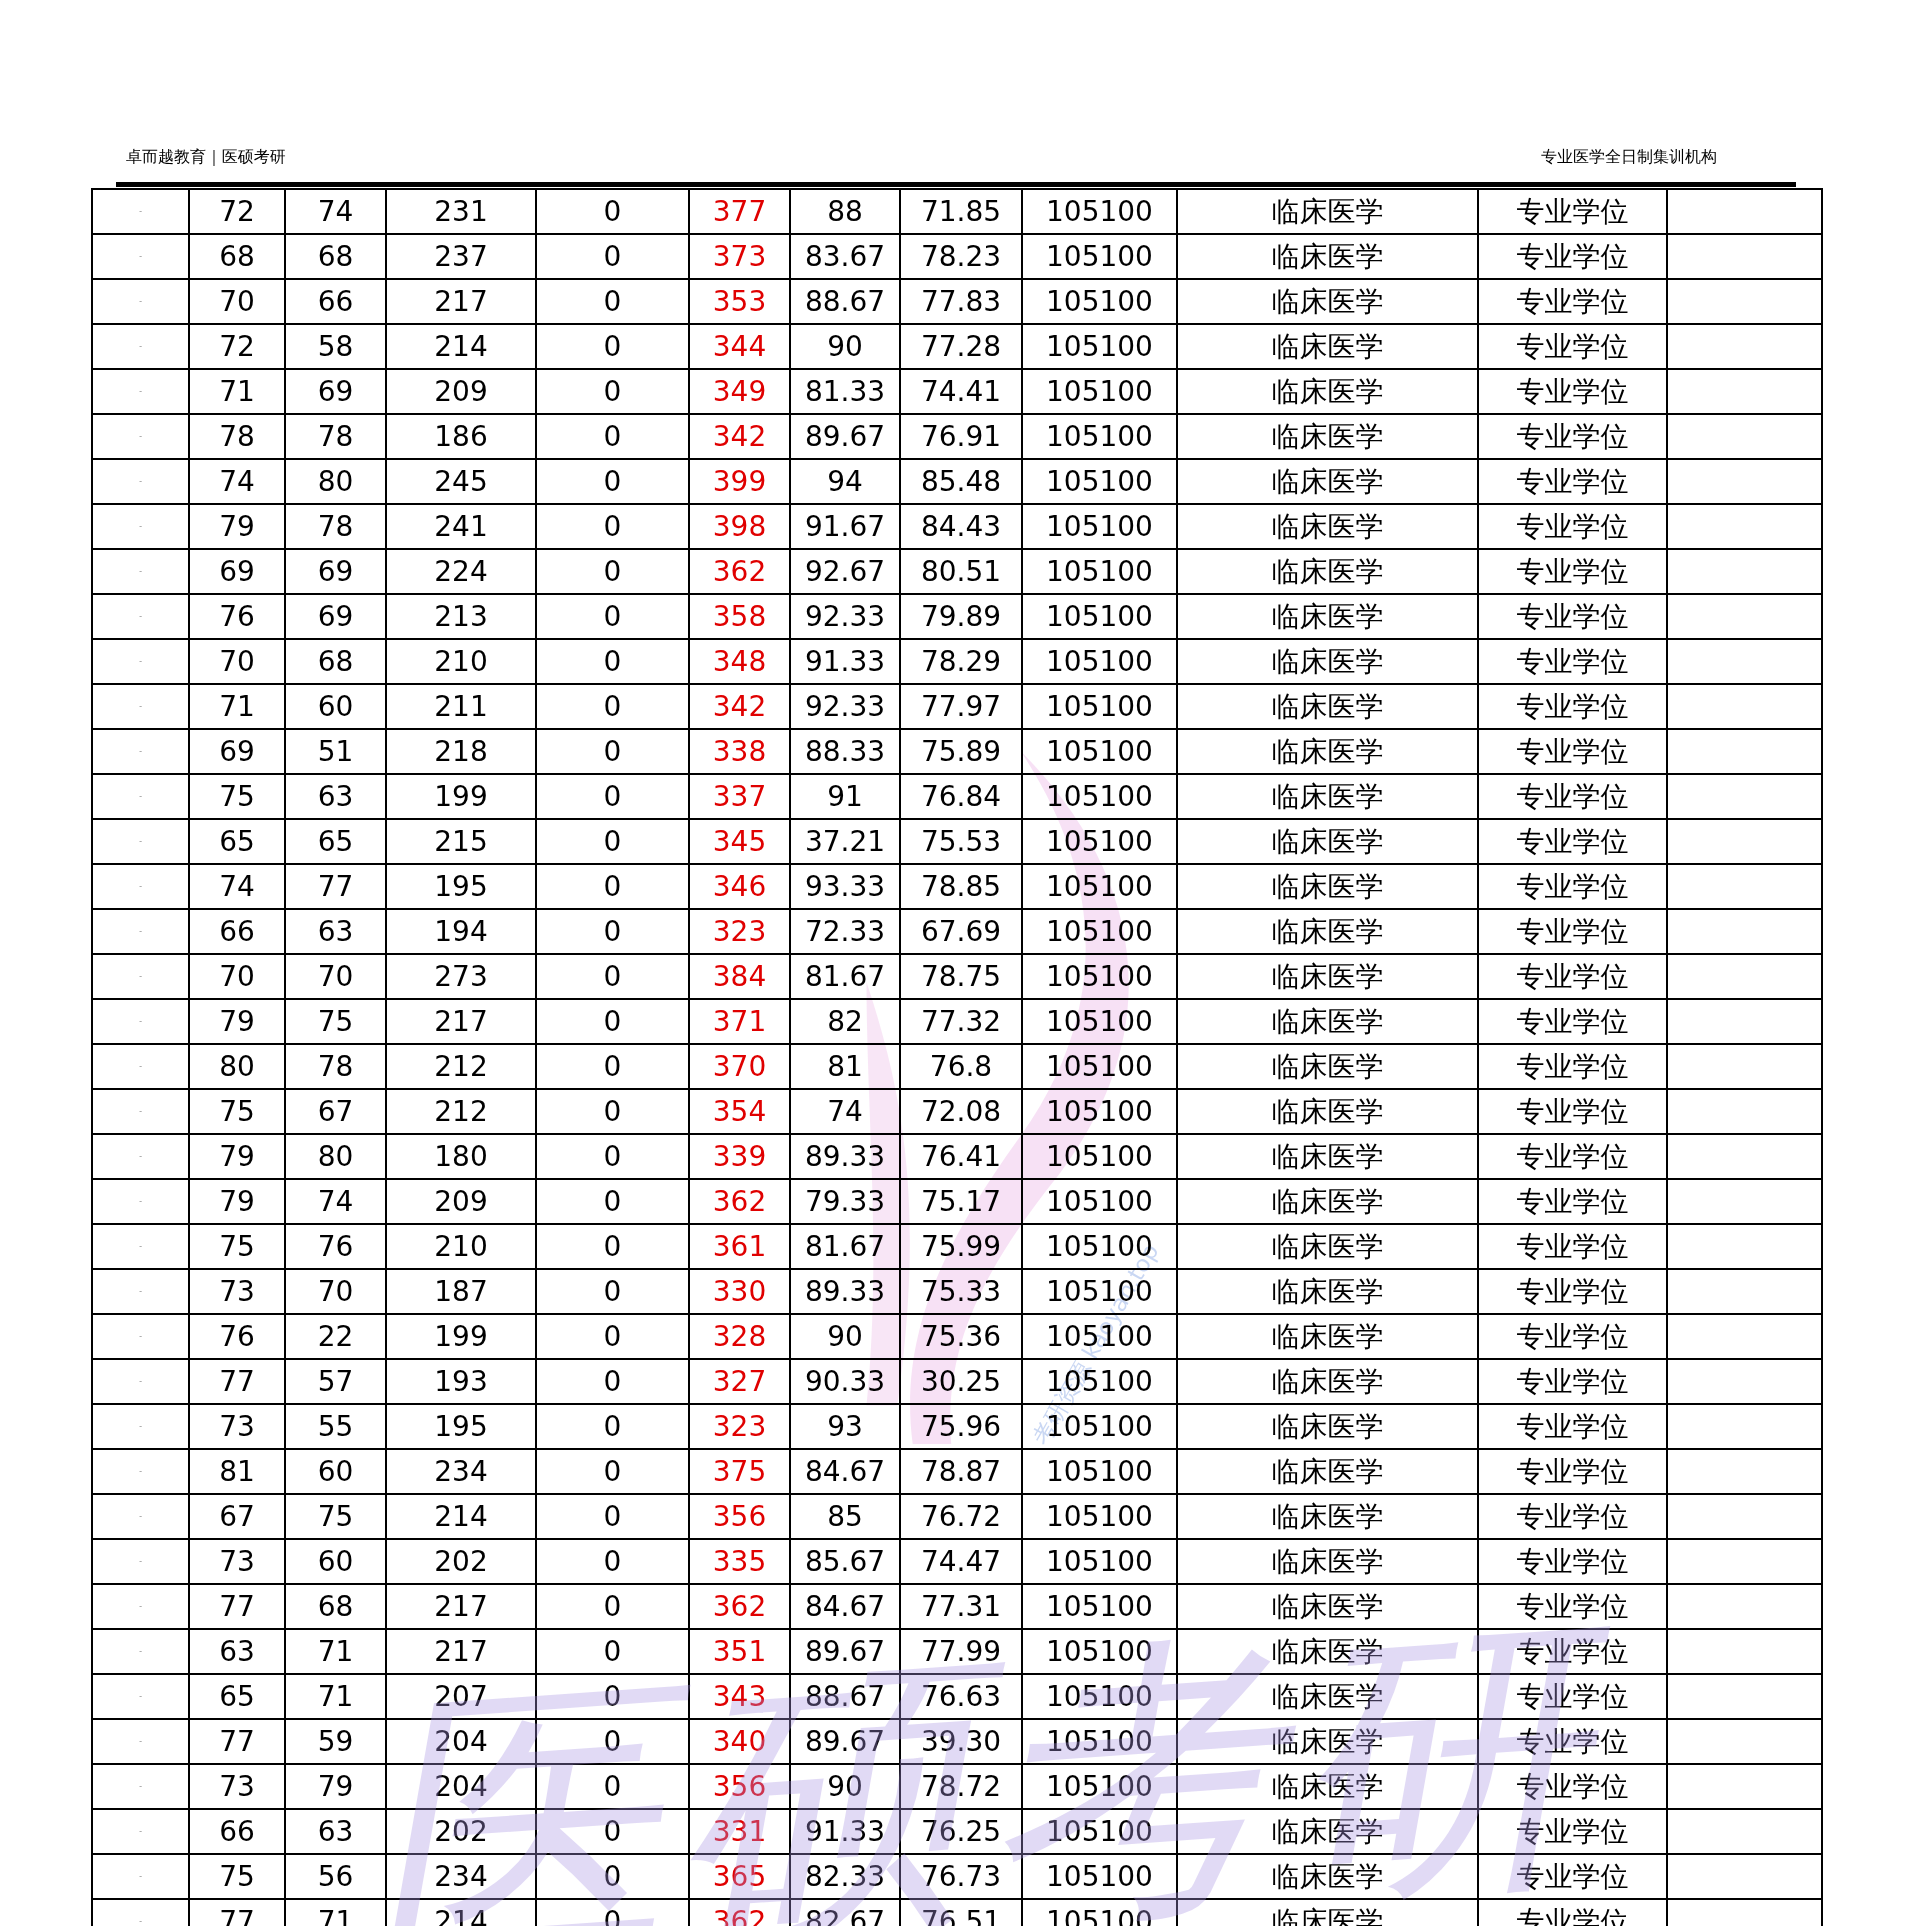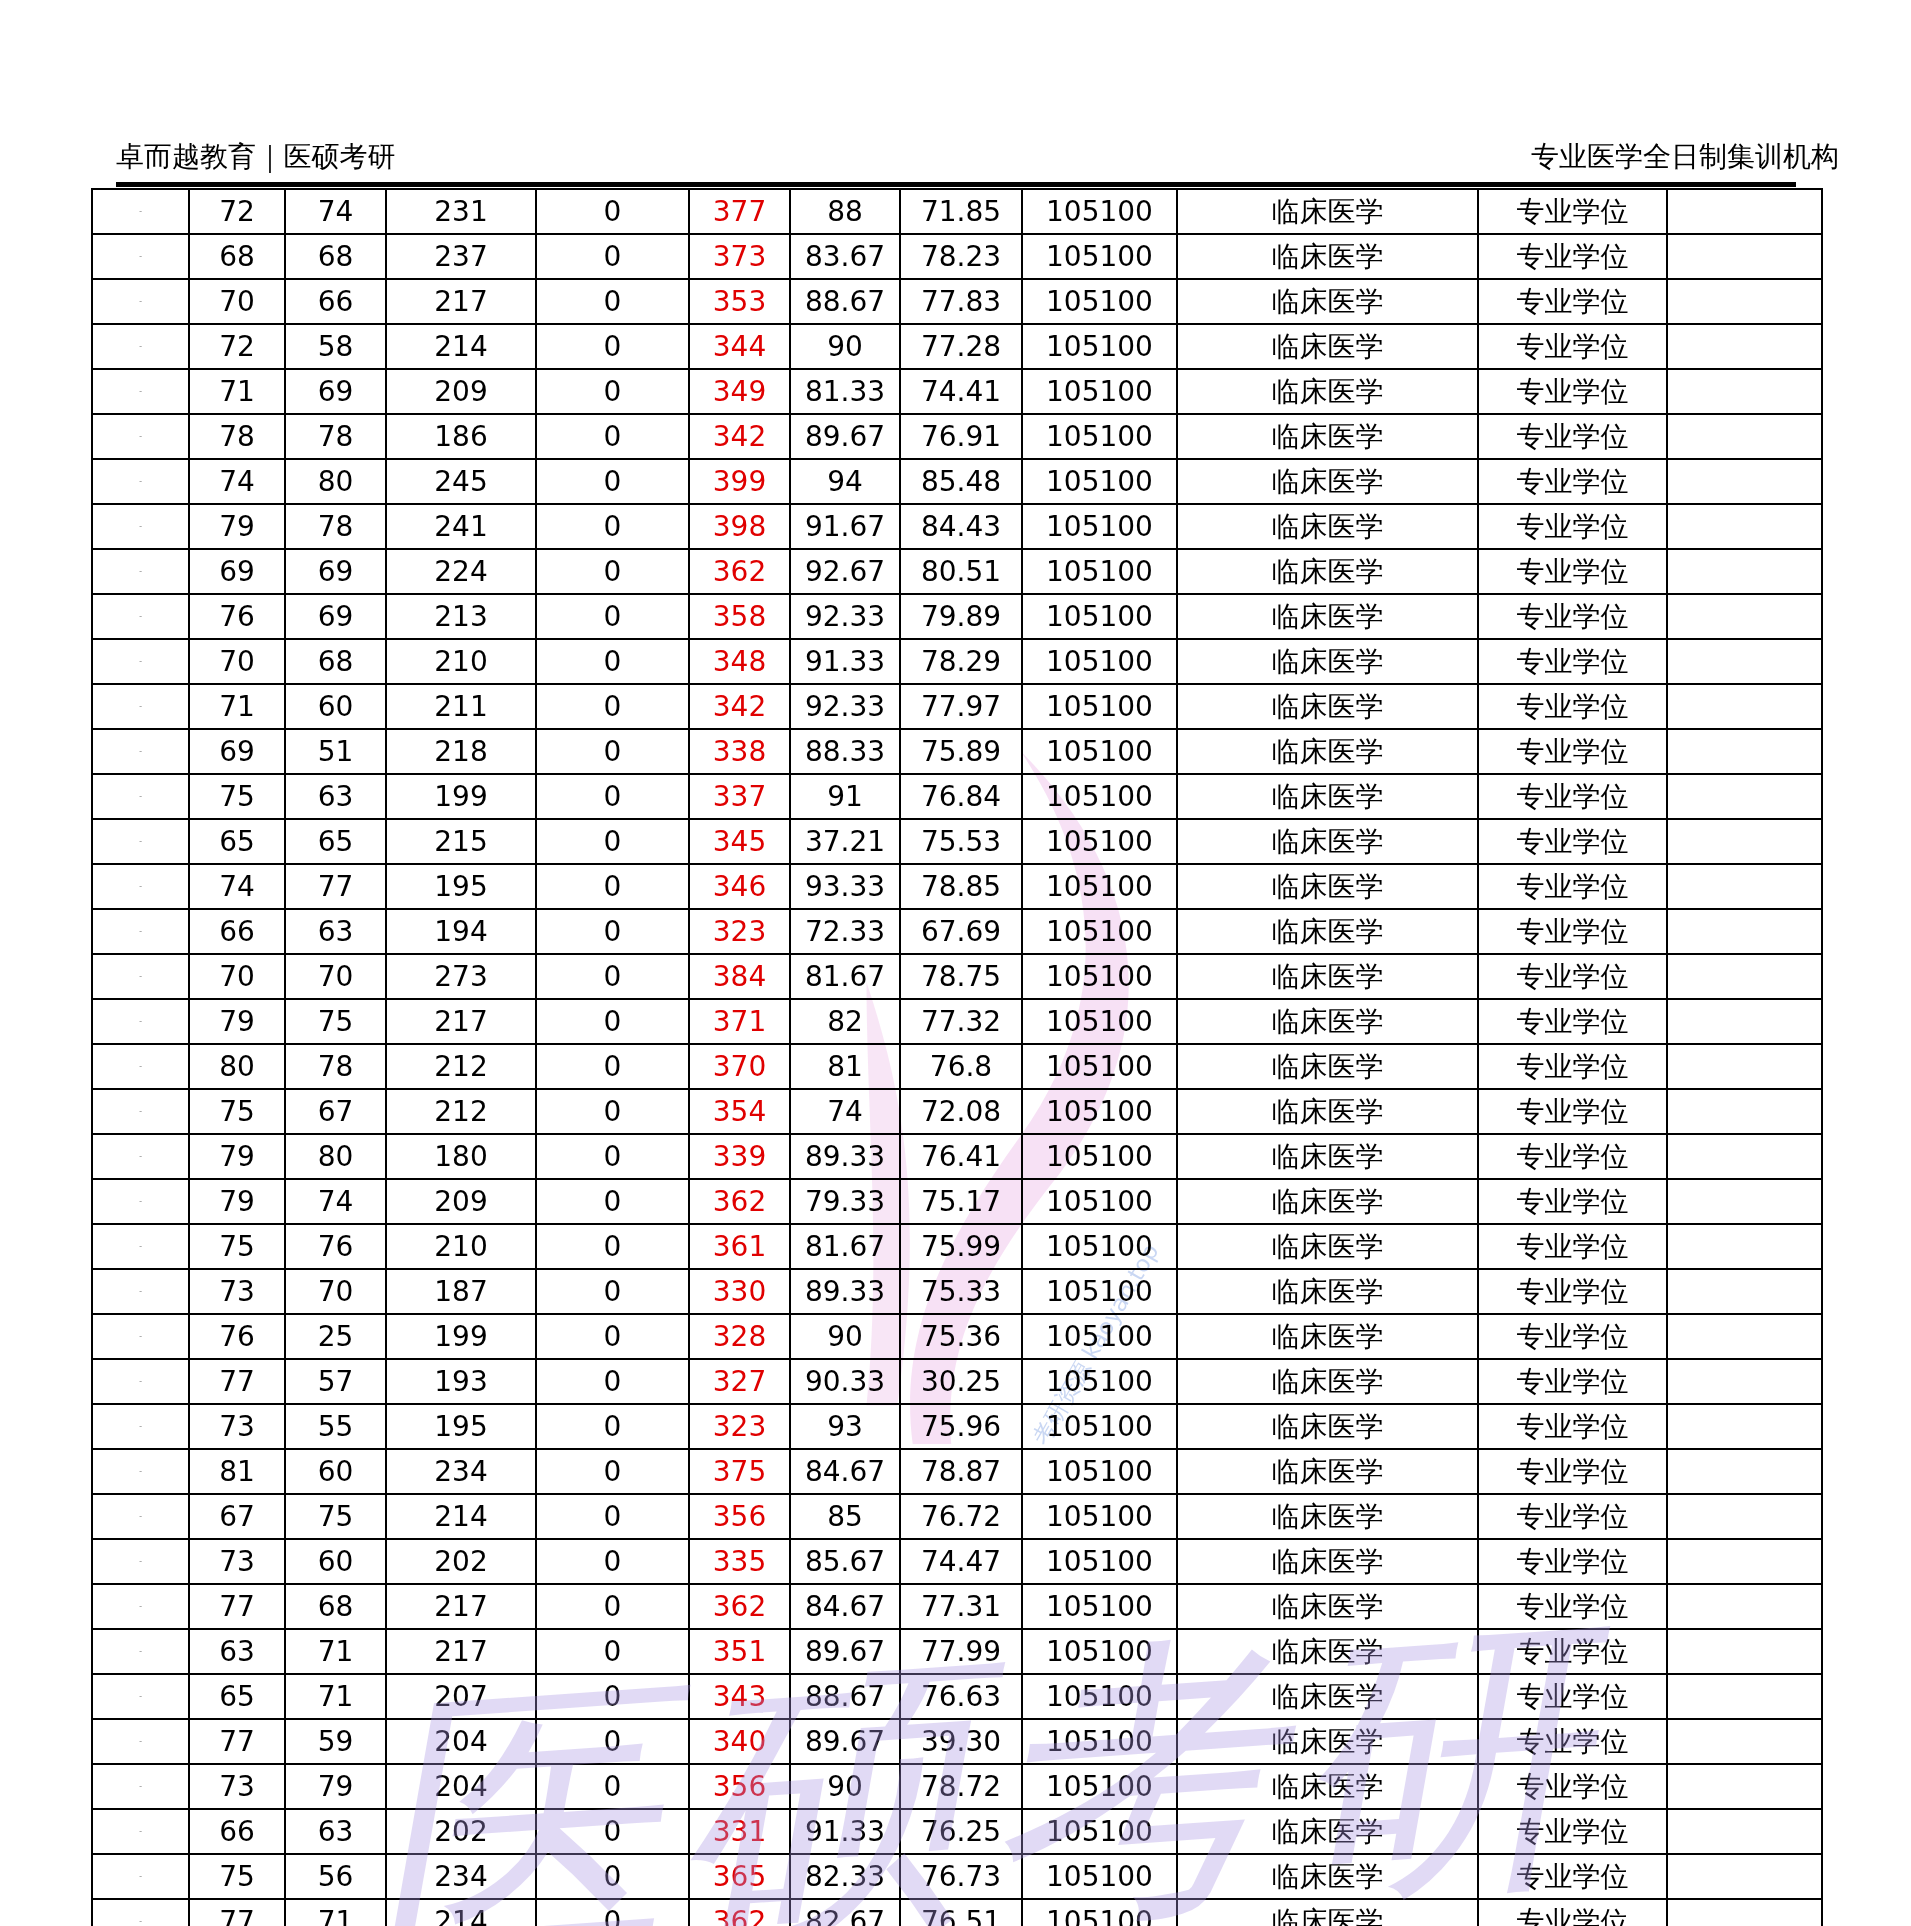--- a/index.html
+++ b/index.html
@@ -1,19 +1,19 @@
 <!DOCTYPE html>
 <html style="font-size:6.2px"><head>
 <meta charset="utf-8">
 <style>
   html, body { margin: 0; padding: 0; background: #ffffff; }
   body { width: 1911px; height: 2703px; position: relative; overflow: hidden;
          font-family: "DejaVu Sans", "Liberation Sans", sans-serif; color: #000; }
   .header { position: absolute; top: 139px; left: 0; width: 1911px; height: 42px; }
-  .header span { position: absolute; top: 0; font-size: 28px; line-height: 35px; white-space: nowrap; }
+  .header span { position: absolute; top: 0; font-size: 16px; line-height: 35px; white-space: nowrap; margin-left: 10px; }
   .h-left { left: 116px; }
   .h-center { left: 601px; }
   .h-right { left: 1531px; }
   .header-rule { position: absolute; left: 116px; top: 182px; width: 1680px; height: 4.6px; background: #000; }
   .table-wrap { position: absolute; left: 91px; top: 188px; width: 1730px; }
   table { border-collapse: collapse; table-layout: fixed; width: 1730px; }
   td { border: 2.3px solid #000; height: 43px; padding: 0; text-align: center; vertical-align: middle;
        font-size: 28px; line-height: 1; overflow: hidden; white-space: nowrap; }
   td.name { font-size: 5.4px; color: #333; }
   td.total { color: #e00000; font-weight: normal; }
@@ -403,21 +403,21 @@
           <td>89.33</td>
           <td>75.33</td>
           <td>105100</td>
           <td class="cn">临床医学</td>
           <td class="cn">专业学位</td>
           <td></td>
         </tr>
         <tr>
           <td class="name">–</td>
           <td>76</td>
-          <td>25</td>
+          <td>22</td>
           <td>199</td>
           <td>0</td>
           <td class="total">328</td>
           <td>90</td>
           <td>75.36</td>
           <td>105100</td>
           <td class="cn">临床医学</td>
           <td class="cn">专业学位</td>
           <td></td>
         </tr>

